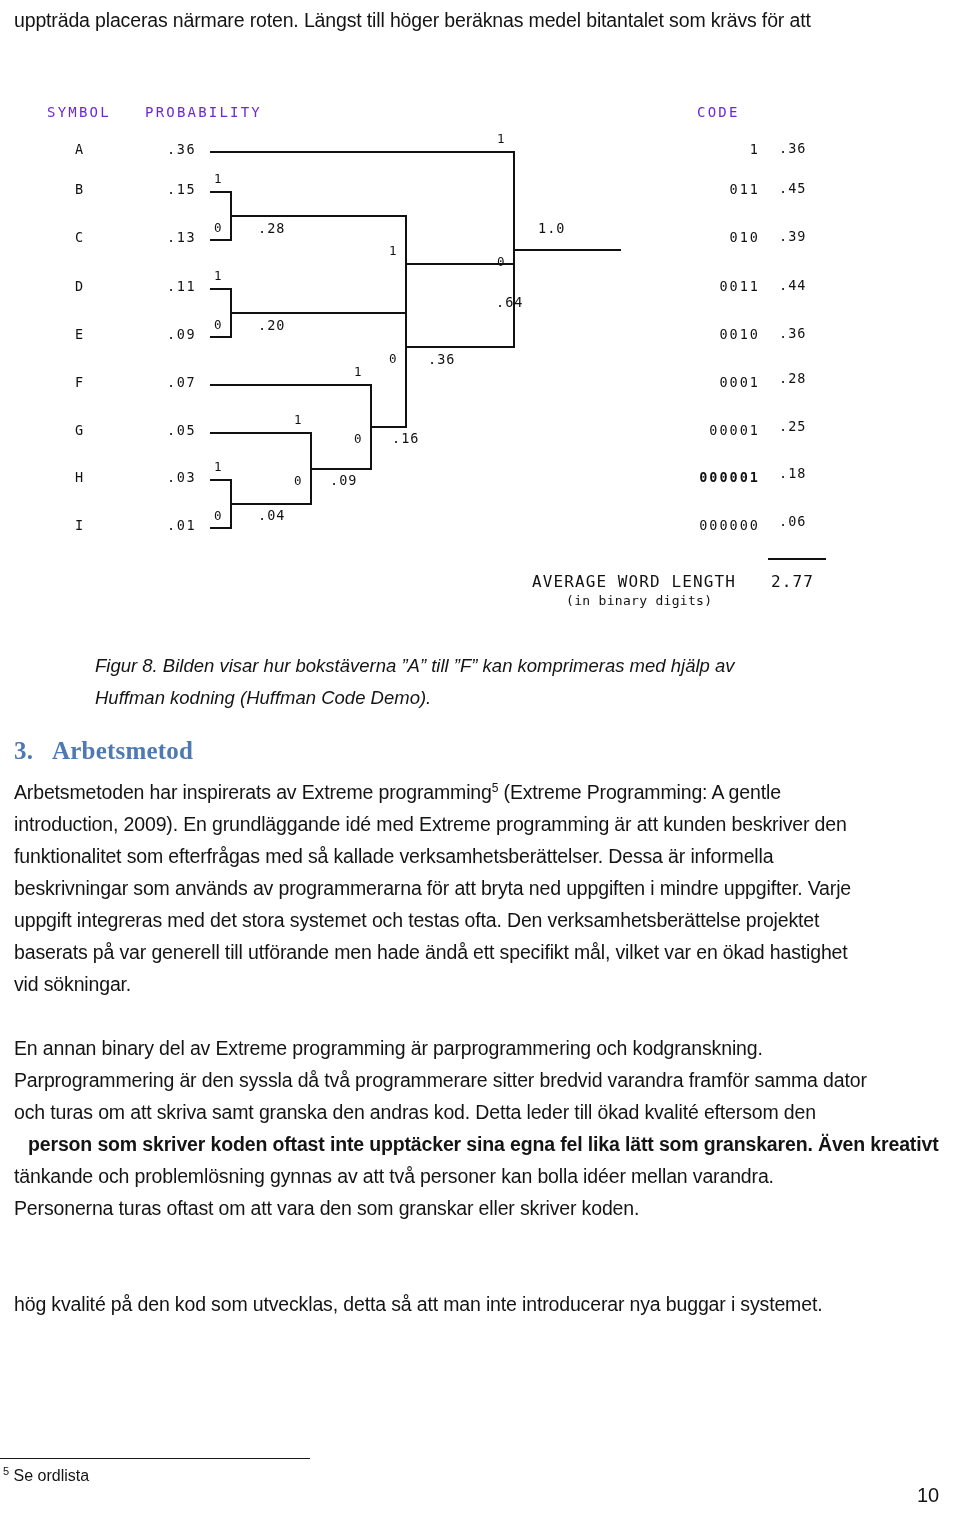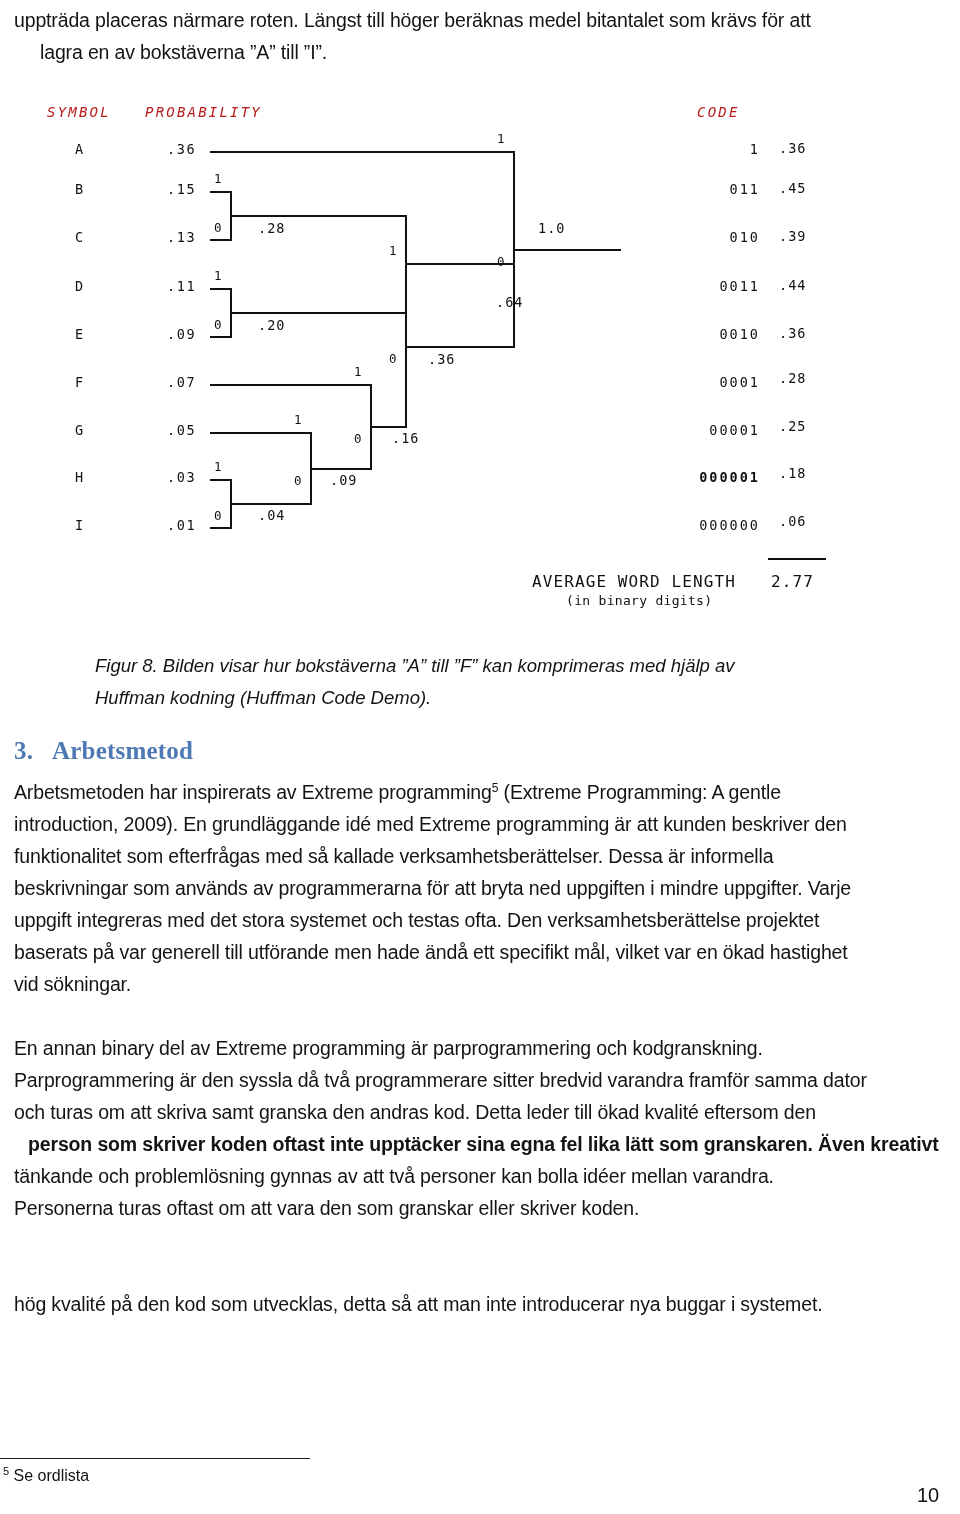--- a/index.html
+++ b/index.html
@@ -74,24 +74,23 @@
     font-family:"DejaVu Sans Mono", monospace;
     font-size:13.5px;
     color:#111111;
     white-space:pre;
     letter-spacing:1.6px;
   }
   .fig-head{
     position:absolute;
     font-family:"DejaVu Sans Mono", monospace;
     font-size:14px;
-    color:#b91c1c;
+    color:#6d28d9;
     white-space:pre;
     letter-spacing:2.2px;
-    font-style:italic;
   }
   .fig-bit{
     position:absolute;
     font-family:"DejaVu Sans Mono", monospace;
     font-size:12.5px;
     color:#111111;
     white-space:pre;
   }
   .fig-code{
     position:absolute;
@@ -129,21 +128,20 @@
   .hline{position:absolute;background:#111111;height:1.6px;}
   .vline{position:absolute;background:#111111;width:1.6px;}
   .sumrule{position:absolute;background:#111111;height:1.8px;}
 </style>
 </head>
 <body>
 
 <div class="page">
 
   <div class="para" style="left:14px;top:4px;width:930px;">uppträda placeras närmare roten. Längst till höger beräknas medel bitantalet som krävs för att</div>
-  <div class="para" style="left:40px;top:36px;width:900px;">lagra en av bokstäverna ”A” till ”I”.</div>
 
   <div class="figure">
 
     <div class="fig-head" style="left:47px;top:8px;">SYMBOL</div>
     <div class="fig-head" style="left:145px;top:8px;">PROBABILITY</div>
     <div class="fig-head" style="left:697px;top:8px;">CODE</div>
 
     <div class="fig-txt" style="left:75px;top:45px;">A</div>
     <div class="fig-txt" style="left:75px;top:85px;">B</div>
     <div class="fig-txt" style="left:75px;top:133px;">C</div>

